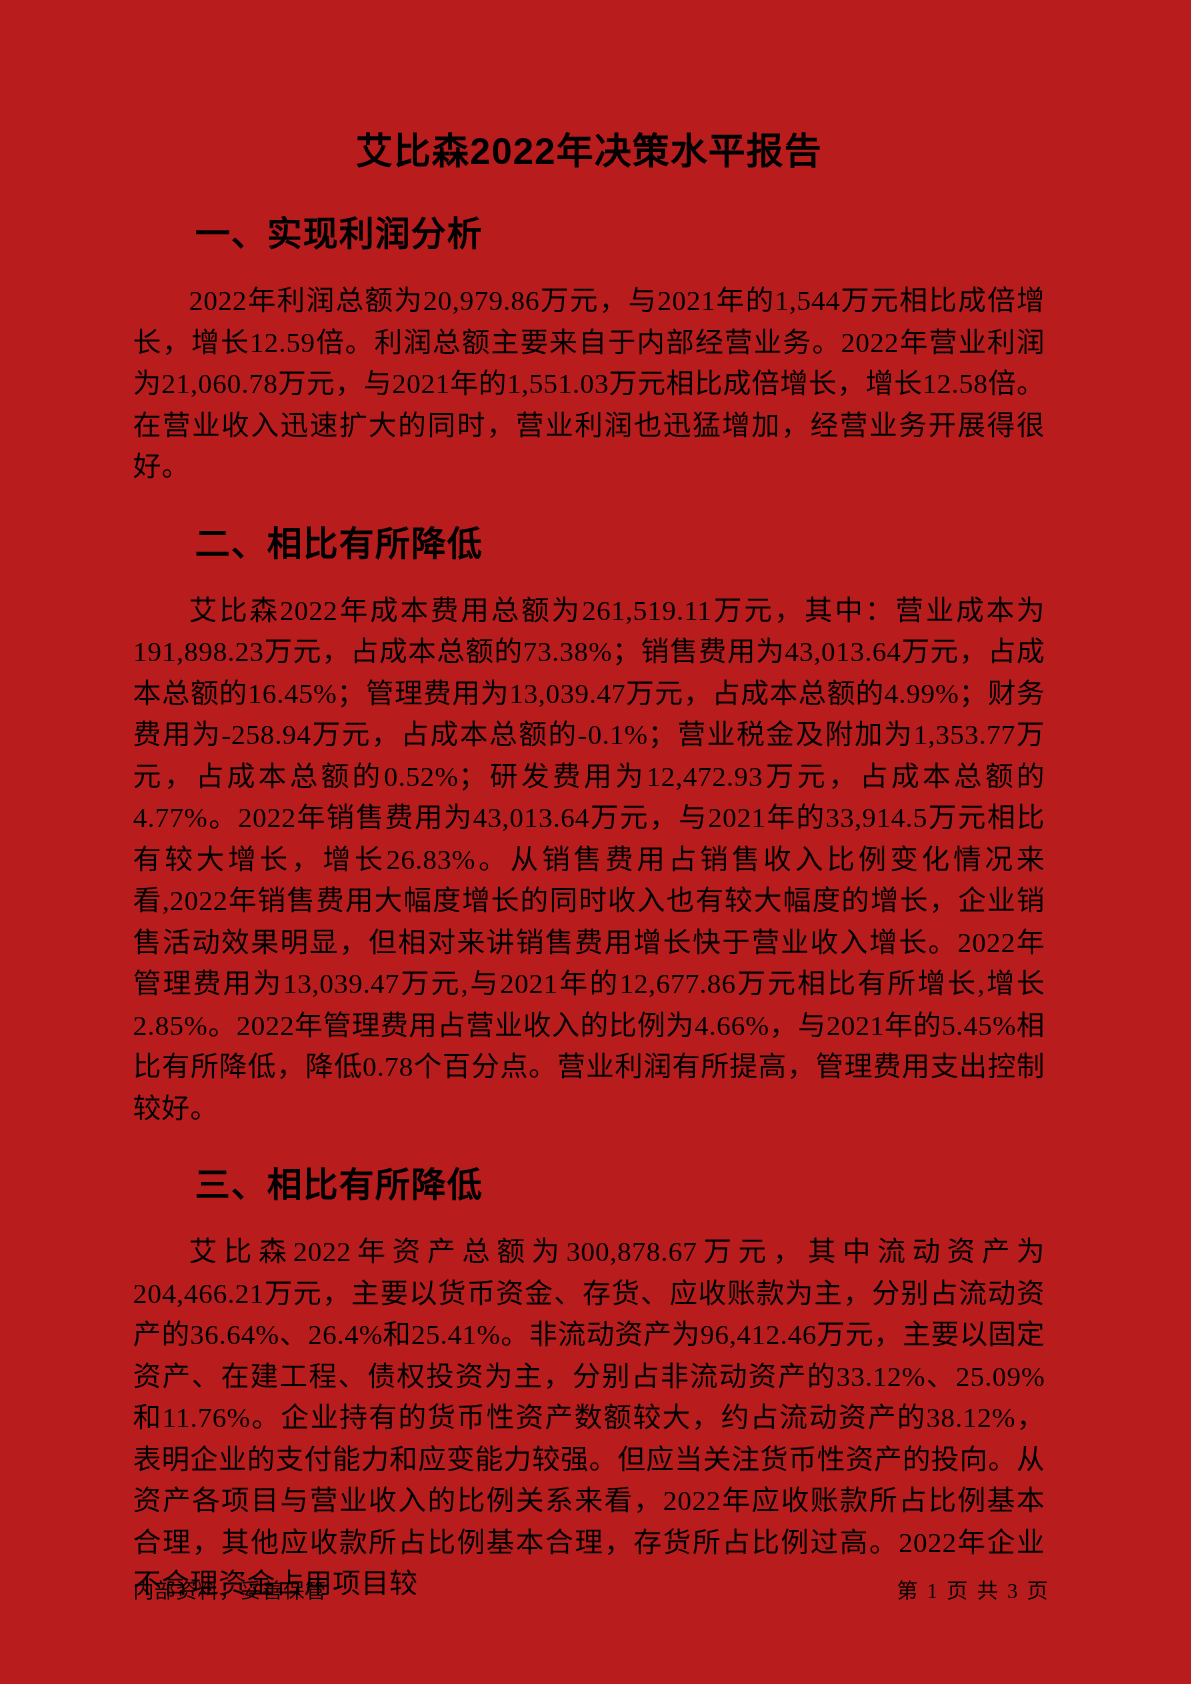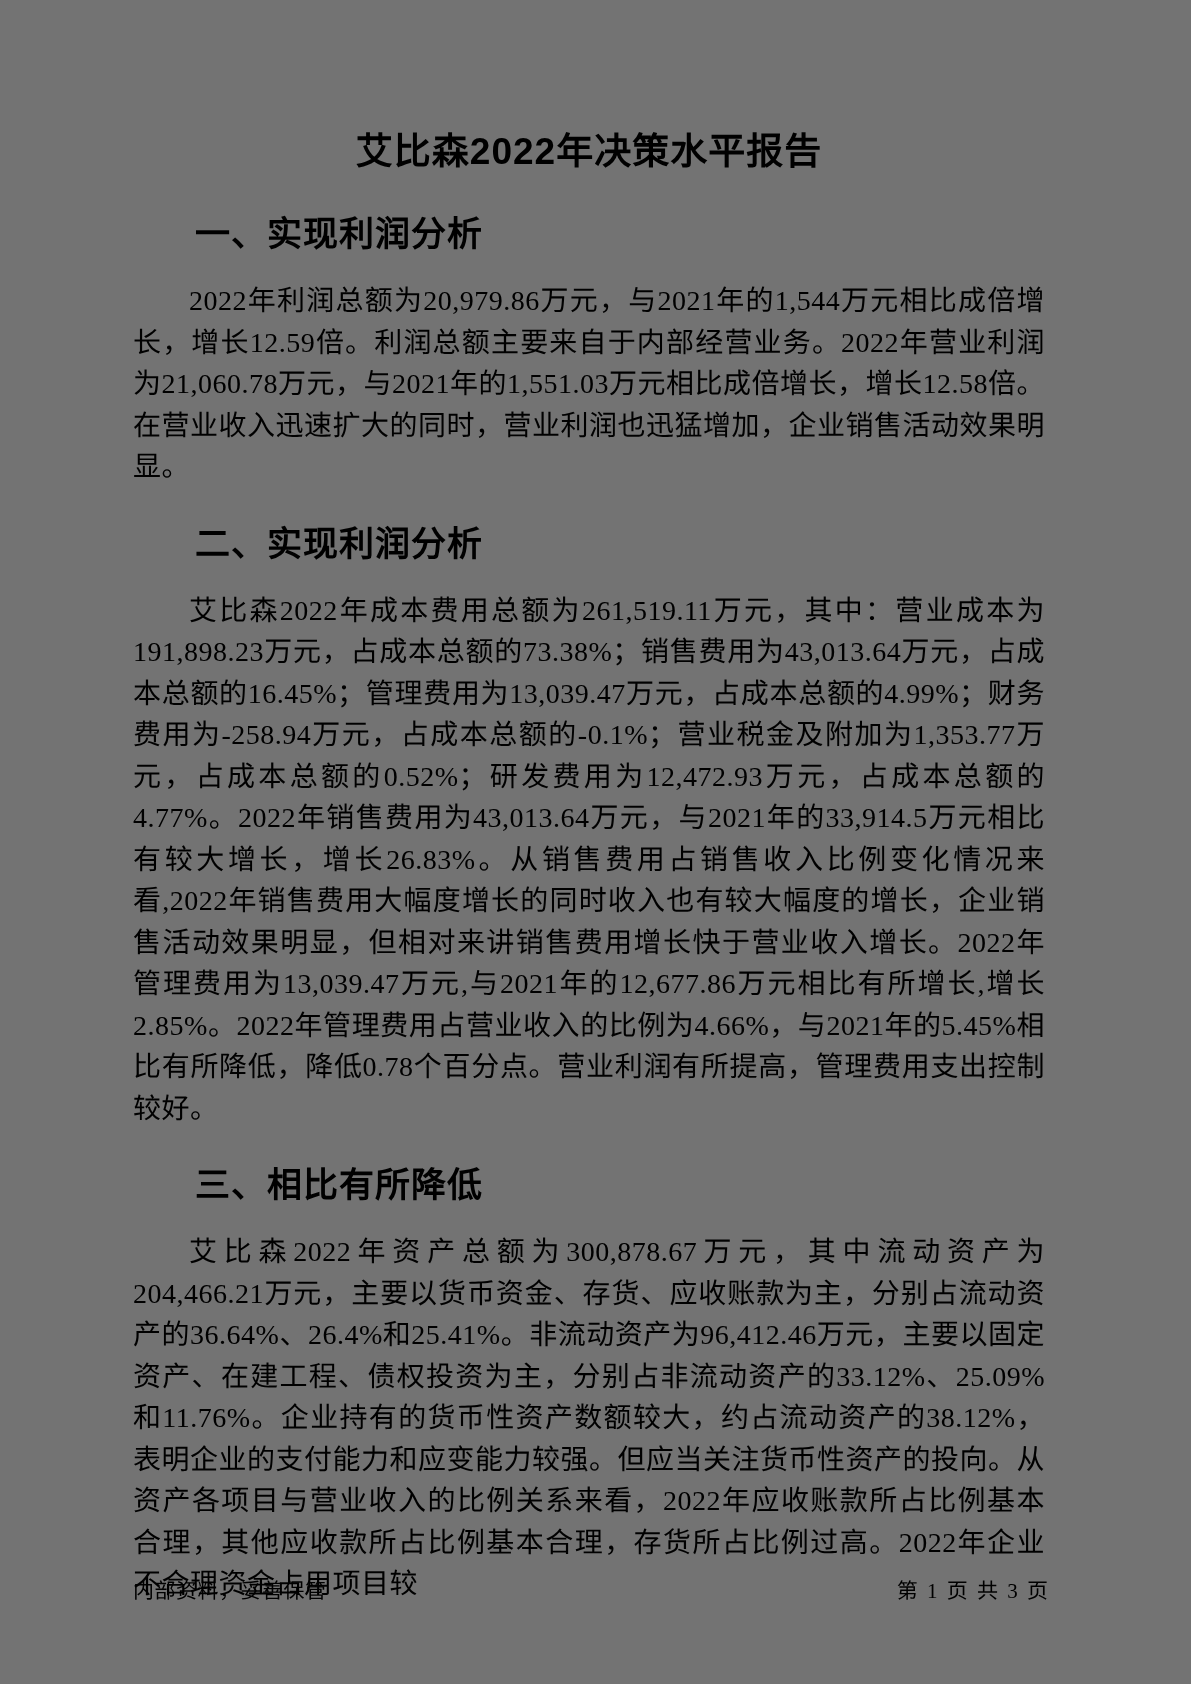--- a/index.html
+++ b/index.html
@@ -5,21 +5,21 @@
   html, body {
     margin: 0;
     padding: 0;
     background: #ffffff;
   }
   .page {
     position: relative;
     width: 1191px;
     height: 1684px;
     margin: 0 auto;
-    background: #737373;
+    background: #b91c1c;
     color: #000000;
     overflow: hidden;
   }
   .content {
     position: absolute;
     left: 133px;
     top: 0;
     width: 912px;
   }
   .doc-title {
@@ -67,24 +67,24 @@
 </style>
 </head>
 <body>
 
 <div class="page">
   <div class="content">
     <h1 class="doc-title">艾比森2022年决策水平报告</h1>
     <div id="sections-container">
         <section>
           <h2 class="section-heading">一、实现利润分析</h2>
-          <p class="body-para">2022年利润总额为20,979.86万元，与2021年的1,544万元相比成倍增长，增长12.59倍。利润总额主要来自于内部经营业务。2022年营业利润为21,060.78万元，与2021年的1,551.03万元相比成倍增长，增长12.58倍。在营业收入迅速扩大的同时，营业利润也迅猛增加，企业销售活动效果明显。</p>
+          <p class="body-para">2022年利润总额为20,979.86万元，与2021年的1,544万元相比成倍增长，增长12.59倍。利润总额主要来自于内部经营业务。2022年营业利润为21,060.78万元，与2021年的1,551.03万元相比成倍增长，增长12.58倍。在营业收入迅速扩大的同时，营业利润也迅猛增加，经营业务开展得很好。</p>
         </section>
         <section>
-          <h2 class="section-heading">二、实现利润分析</h2>
+          <h2 class="section-heading">二、相比有所降低</h2>
           <p class="body-para">艾比森2022年成本费用总额为261,519.11万元，其中：营业成本为191,898.23万元，占成本总额的73.38%；销售费用为43,013.64万元，占成本总额的16.45%；管理费用为13,039.47万元，占成本总额的4.99%；财务费用为-258.94万元，占成本总额的-0.1%；营业税金及附加为1,353.77万元，占成本总额的0.52%；研发费用为12,472.93万元，占成本总额的4.77%。2022年销售费用为43,013.64万元，与2021年的33,914.5万元相比有较大增长，增长26.83%。从销售费用占销售收入比例变化情况来看,2022年销售费用大幅度增长的同时收入也有较大幅度的增长，企业销售活动效果明显，但相对来讲销售费用增长快于营业收入增长。2022年管理费用为13,039.47万元,与2021年的12,677.86万元相比有所增长,增长2.85%。2022年管理费用占营业收入的比例为4.66%，与2021年的5.45%相比有所降低，降低0.78个百分点。营业利润有所提高，管理费用支出控制较好。</p>
         </section>
         <section>
           <h2 class="section-heading">三、相比有所降低</h2>
           <p class="body-para">艾比森2022年资产总额为300,878.67万元，其中流动资产为204,466.21万元，主要以货币资金、存货、应收账款为主，分别占流动资产的36.64%、26.4%和25.41%。非流动资产为96,412.46万元，主要以固定资产、在建工程、债权投资为主，分别占非流动资产的33.12%、25.09%和11.76%。企业持有的货币性资产数额较大，约占流动资产的38.12%，表明企业的支付能力和应变能力较强。但应当关注货币性资产的投向。从资产各项目与营业收入的比例关系来看，2022年应收账款所占比例基本合理，其他应收款所占比例基本合理，存货所占比例过高。2022年企业不合理资金占用项目较</p>
         </section>
       </div>
   </div>
 
   <div class="footer">

